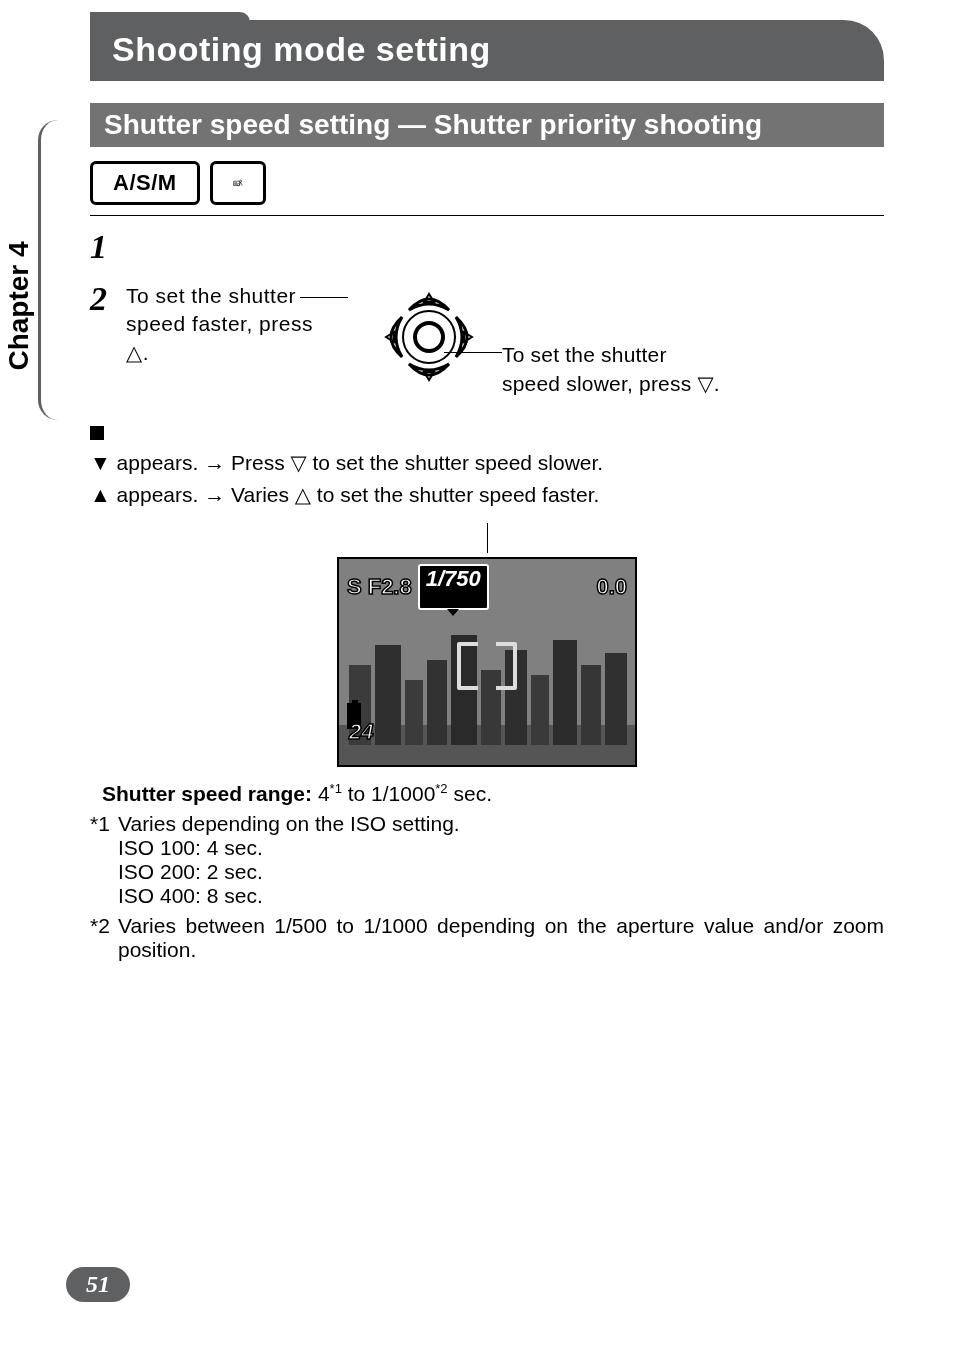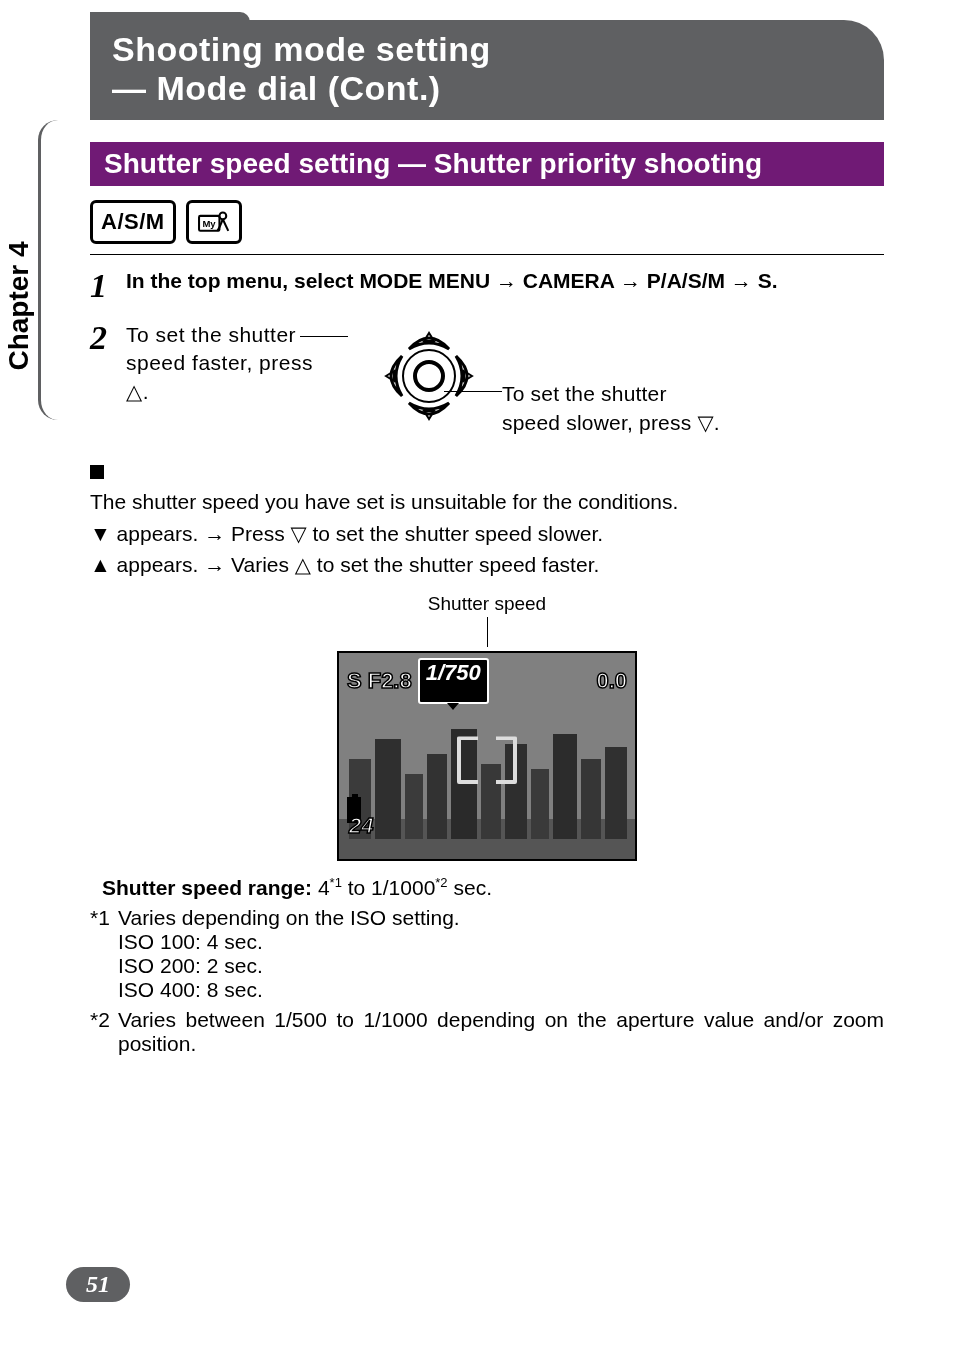--- a/index.html
+++ b/index.html
@@ -43,32 +43,32 @@
     position: absolute;
     left: -76px; top: 170px;
     transform: rotate(-90deg);
     transform-origin: center;
     font-size: 28px; font-weight: 900;
     white-space: nowrap;
   }
 
   
   .section-bar {
-    background: #701a75; color: #fff;
+    background: #737373; color: #fff;
     font-size: 28px; font-weight: 700;
     padding: 6px 14px;
     margin-bottom: 14px;
   }
 
   
   .mode-row { display: flex; gap: 10px; margin-bottom: 10px; }
   .mode-box {
     border: 3px solid #000; border-radius: 6px;
     height: 44px; display: flex; align-items: center; justify-content: center;
-    padding: 0 8px; font-weight: 900;
+    padding: 0 20px; font-weight: 900;
   }
   .mode-asm { font-size: 22px; letter-spacing: 0.5px; font-family: Arial, sans-serif; }
   .mode-my { width: 56px; }
   .mode-my svg { display: block; }
 
   .divider { border: none; border-top: 1px solid #000; margin: 8px 0 14px 0; }
 
   
   .step { display: flex; align-items: flex-start; margin-bottom: 18px; }
   .step-num {
@@ -166,21 +166,20 @@
   .rarrow { font-weight: 700; }
 </style>
 </head>
 <body>
 
 <div class="page">
 
   <div class="banner">
     <div class="notch"></div>
     <div class="banner-title-1">Shooting mode setting</div>
-    <div class="banner-title-2">— Mode dial (Cont.)</div>
   </div>
 
   <div class="chapter">
     <div class="chapter-pill"></div>
     <div class="chapter-text">Chapter 4</div>
   </div>
 
   <div class="section-bar">Shutter speed setting — Shutter priority shooting</div>
 
   <div class="mode-row">
@@ -195,30 +194,20 @@
         <path d="M38 13 C 34 22, 34 24, 30 30" fill="none" stroke="#000" stroke-width="3"></path>
         <path d="M38 13 L 46 30" fill="none" stroke="#000" stroke-width="3"></path>
       </svg>
     </div>
   </div>
 
   <hr class="divider">
 
   <div class="step">
     <div class="step-num">1</div>
-    <div class="step-body bold">
-      <span>In the top menu, select </span>
-      <span>MODE MENU</span>
-      <span class="rarrow"> → </span>
-      <span>CAMERA</span>
-      <span class="rarrow"> → </span>
-      <span>P/A/S/M</span>
-      <span class="rarrow"> → </span>
-      <span>S.</span>
-    </div>
   </div>
 
   <div class="step">
     <div class="step-num">2</div>
     <div class="step-body">
       <div class="step2-grid">
         <div class="step2-left">
           <span>To set the shutter</span><span class="leader"></span><br>
           <span>speed faster, press</span><br>
           <span>△.</span>
@@ -245,27 +234,25 @@
           <span class="leader"></span>
           <span>To set the shutter</span><br>
           <span>speed slower, press ▽.</span>
         </div>
       </div>
     </div>
   </div>
 
   <div class="body-block">
     <p><span class="sq-bullet"></span></p>
-    <p>The shutter speed you have set is unsuitable for the conditions.</p>
     <p>▼ appears. → Press ▽ to set the shutter speed slower.</p>
     <p>▲ appears. → Varies △ to set the shutter speed faster.</p>
   </div>
 
   <div class="display-wrap">
-    <div class="display-caption">Shutter speed</div>
     <div class="display-leader"></div>
     <div class="display">
       <div class="hud">
         <span class="S">S</span>
         <span class="F">F2.8</span>
         <span class="shutter">1/750</span>
         <span class="ev">0.0</span>
       </div>
       <svg class="skyline" viewBox="0 0 300 140" preserveAspectRatio="none">
         <rect x="0" y="100" width="300" height="40" fill="#555"></rect>

